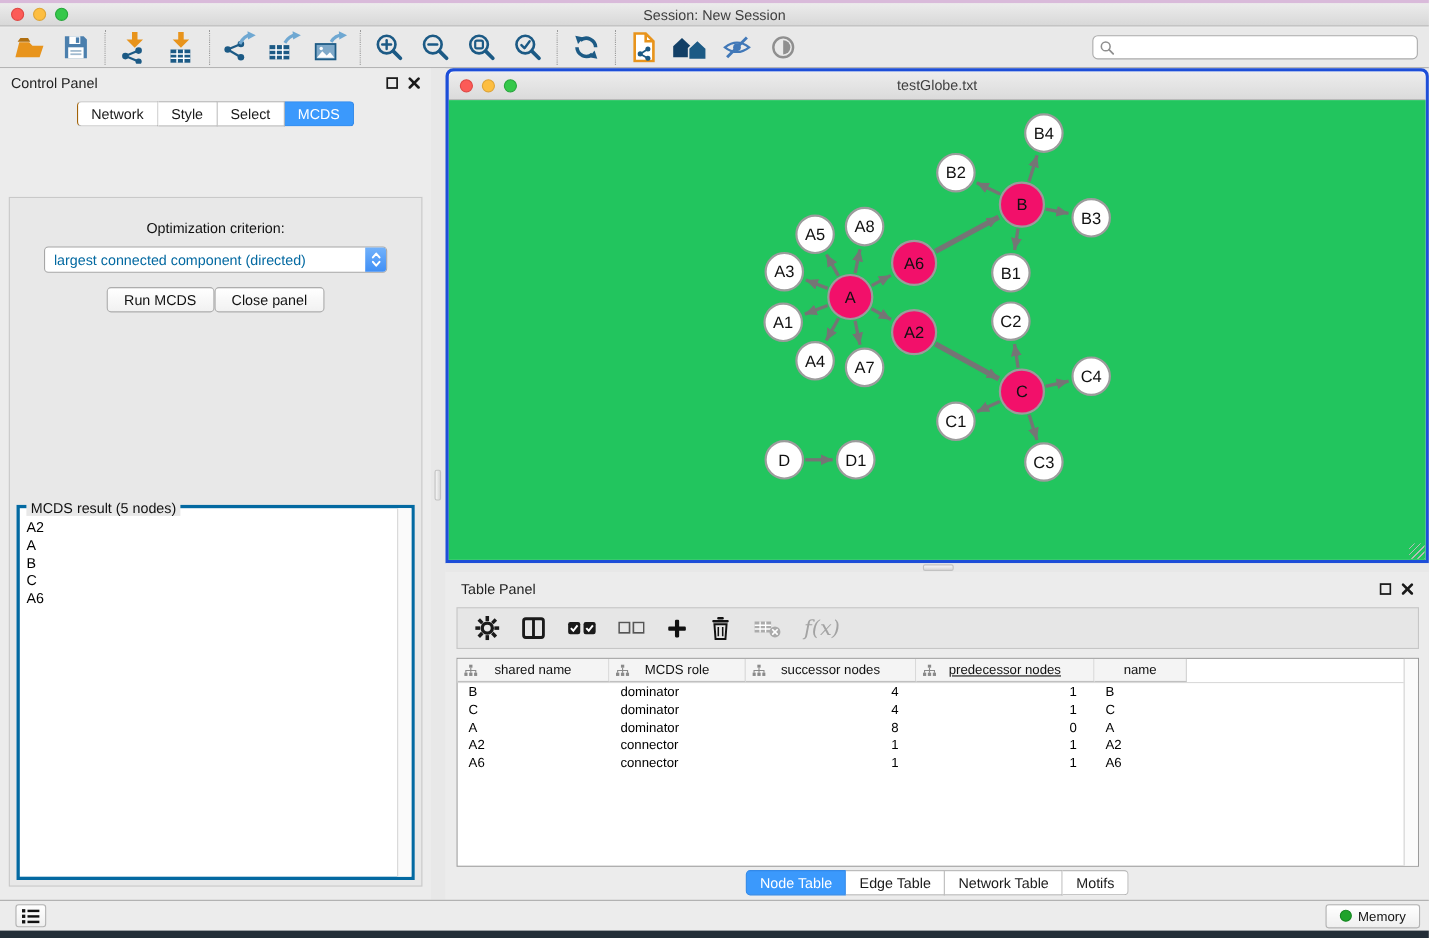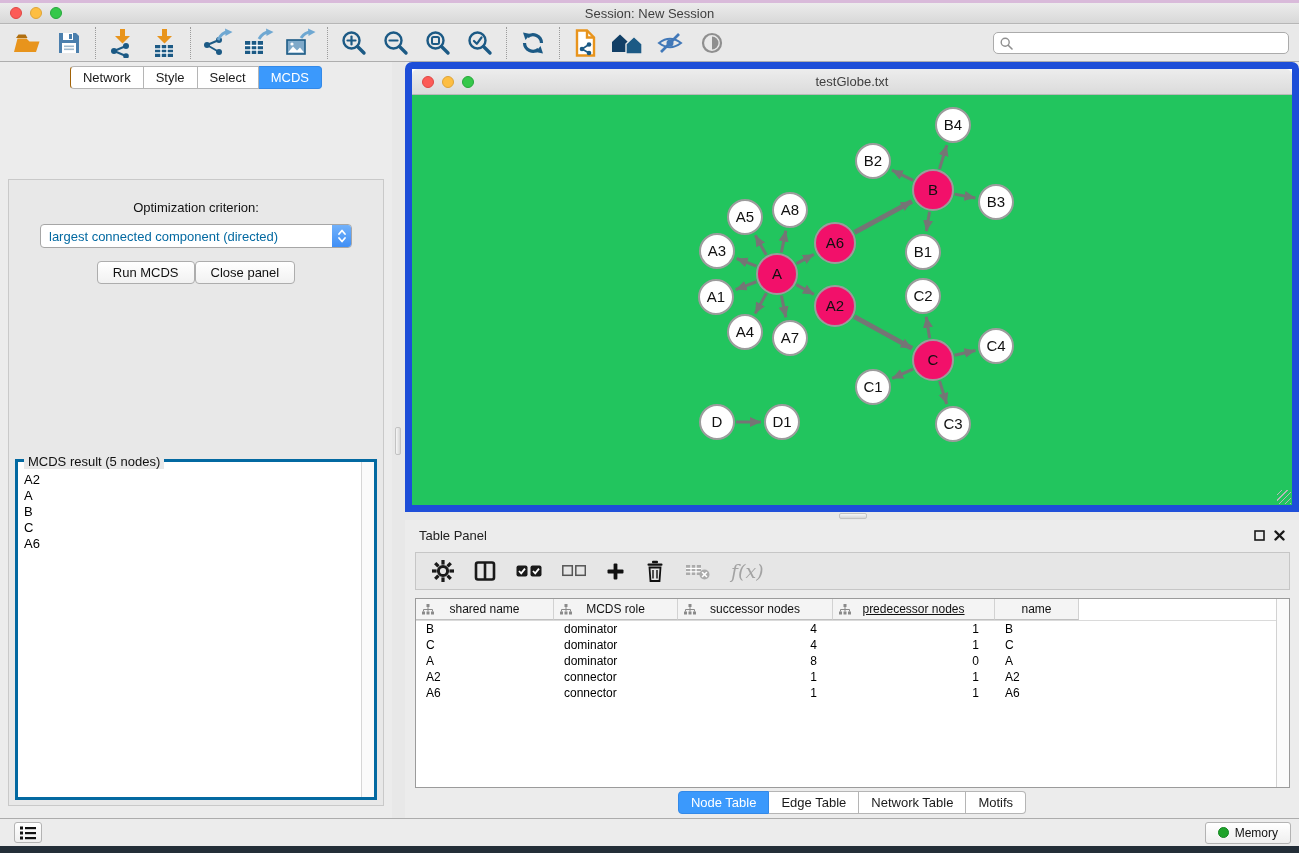--- a/index.html
+++ b/index.html
@@ -39,21 +39,21 @@
   .btn-row{margin-top:13px;display:flex;}
   .btn{background:linear-gradient(#FFFFFF,#F1F1F1);border:1px solid #ADADAD;border-radius:4px;padding:3px 15px;font-size:13px;color:#111;cursor:pointer}
   .mcds-box{position:absolute;left:6px;right:6px;bottom:5px;height:341px;border:3px solid #0369a1;background:#fff}
   .mcds-legend{position:absolute;top:-8px;left:6px;background:#E8E8E8;padding:0 4px;font-size:13px;color:#111}
   .mcds-list{position:absolute;left:1px;top:10px;bottom:1px;right:14px;overflow:hidden}
   .result-item{font-size:13px;line-height:16px;padding-left:5px;color:#000;cursor:default}
   .mcds-scroll{position:absolute;right:0;top:0;bottom:0;width:13px;background:#FAFAFA;border-left:1px solid #D6D6D6}
   .v-divider{position:absolute;left:392px;top:62px;width:13px;height:756px;background:#E8E8E8}
   .v-divider .handle{position:absolute;left:3px;top:365px;width:6px;height:28px;background:linear-gradient(90deg,#F6F6F6,#D6D6D6);border:1px solid #C2C2C2;border-radius:2px}
   
-  .net-window{position:absolute;left:405px;top:62px;width:894px;height:450px;border:7px solid #1d4ed8;border-radius:7px 7px 0 0;background:#fff}
+  .net-window{position:absolute;left:405px;top:62px;width:894px;height:450px;border:3px solid #1d4ed8;border-radius:7px 7px 0 0;background:#fff}
   .net-titlebar{height:26px;background:linear-gradient(#EDEDED,#DBDBDB);border-bottom:1px solid #B9B9B9;border-radius:6px 6px 0 0;display:flex;align-items:center;position:relative}
   .net-canvas{position:absolute;left:0;top:26px;right:0;bottom:0;background:#22c55e;overflow:hidden}
   .resize-grip{position:absolute;right:1px;bottom:1px;width:14px;height:14px;background:repeating-linear-gradient(135deg,transparent 0 3px,#B9B9B9 3px 4px)}
   .h-divider{position:absolute;left:405px;top:512px;width:894px;height:8px;background:#E8E8E8}
   .h-divider .handle{position:absolute;left:434px;top:1px;width:28px;height:6px;background:linear-gradient(#F6F6F6,#D6D6D6);border:1px solid #C2C2C2;border-radius:2px}
   
   .table-panel{position:absolute;left:405px;top:520px;width:894px;height:298px;background:#ECECEC}
   .tp-toolbar{position:absolute;left:10px;right:9px;top:32px;height:38px;background:#E6E6E6;border:1px solid #C6C6C6;display:flex;align-items:center;gap:20px;padding-left:16px}
   .tp-icon{display:flex;align-items:center;justify-content:center;cursor:pointer}
   .fx-label{font-family:"DejaVu Serif",serif;font-style:italic;font-size:19px;color:#A3A3A3;cursor:default}
@@ -252,20 +252,34 @@
     <div class="search-wrap">
       <svg width="13" height="13" viewBox="0 0 13 13">
           <circle cx="5.2" cy="5.2" r="4" fill="none" stroke="#8F8F8F" stroke-width="1.4"></circle>
           <line x1="8.2" y1="8.2" x2="12" y2="12" stroke="#8F8F8F" stroke-width="1.6" stroke-linecap="round"></line>
         </svg>
       <input type="text" placeholder="" style="">
     </div>
   </div>
 
   <div class="control-panel">
+    <div class="panel-head">
+      <span>Control Panel</span>
+      <span class="win-btns">
+        <svg width="11" height="11" viewBox="0 0 11 11">
+            <rect x="1" y="1" width="9" height="9" fill="none" stroke="#1a1a1a" stroke-width="1.6"></rect>
+          </svg>
+        <svg width="11" height="11" viewBox="0 0 11 11">
+            <g stroke="#1a1a1a" stroke-width="2.4" stroke-linecap="round">
+              <line x1="1.5" y1="1.5" x2="9.5" y2="9.5"></line>
+              <line x1="9.5" y1="1.5" x2="1.5" y2="9.5"></line>
+            </g>
+          </svg>
+      </span>
+    </div>
     <div class="cp-tabs-row">
       <div class="seg" id="cp-tabs">
           <div class="tab">Network</div>
           <div class="tab">Style</div>
           <div class="tab">Select</div>
           <div class="tab active">MCDS</div>
         </div>
     </div>
     <div class="cp-content">
       <div class="opt-label">Optimization criterion:</div>

